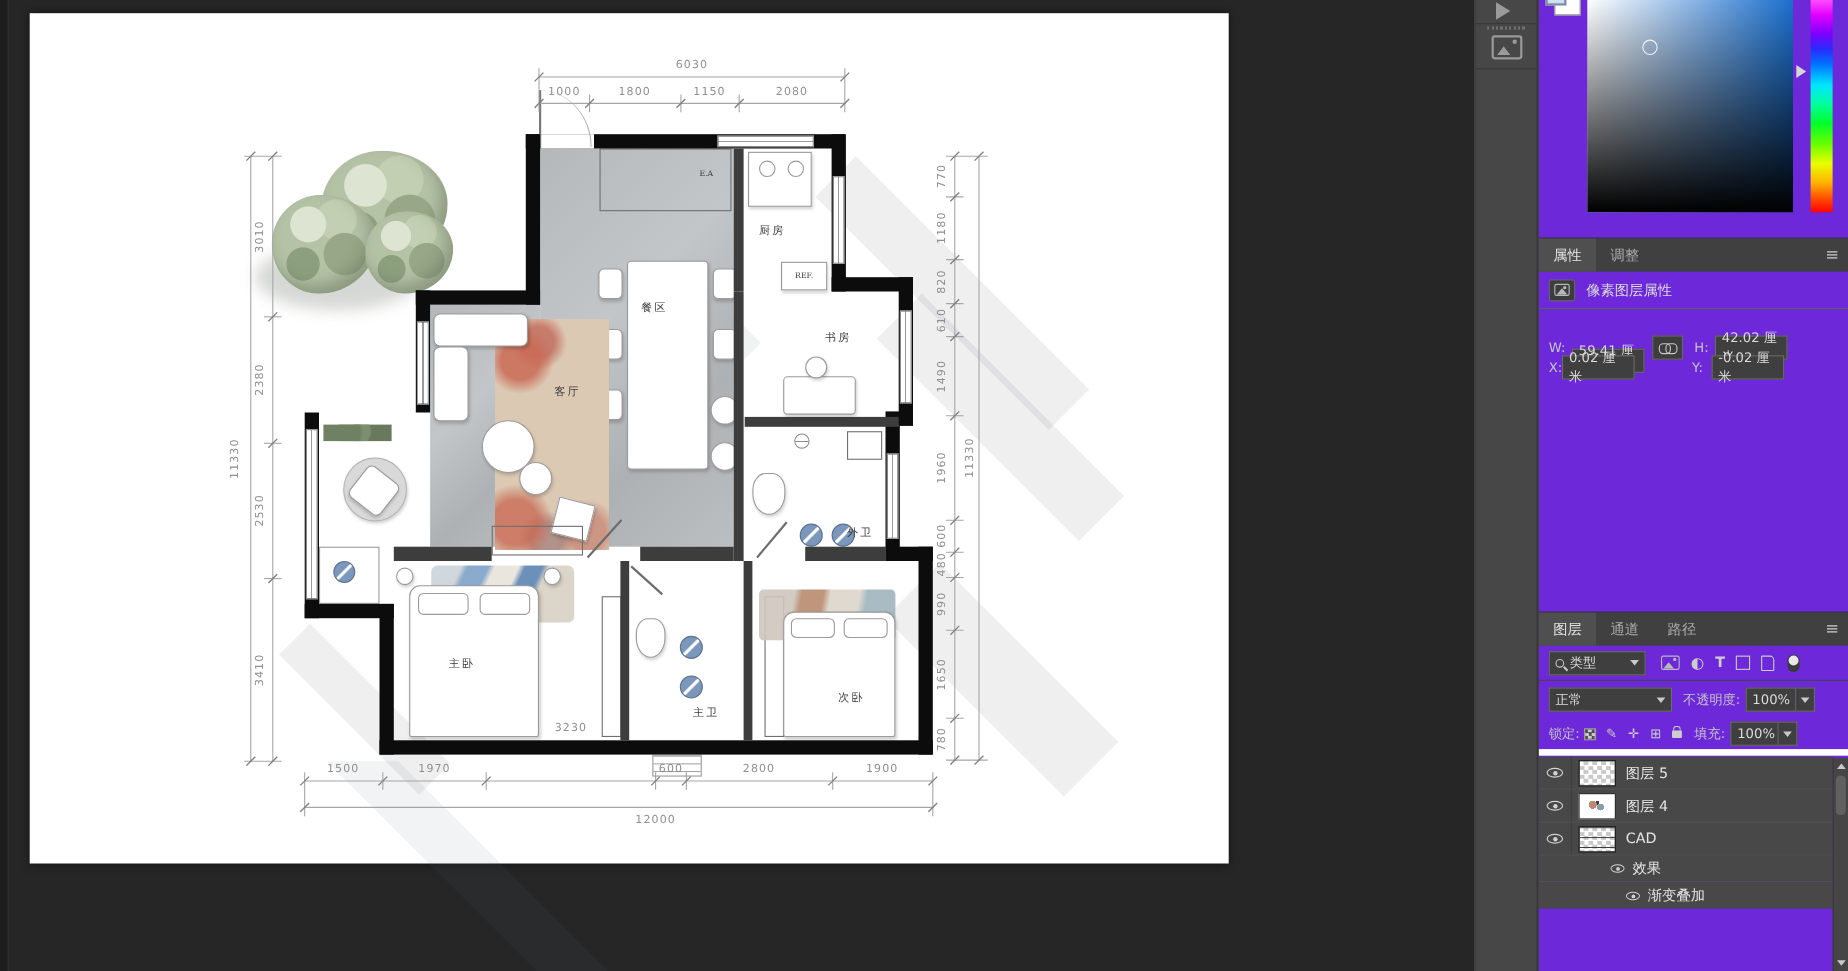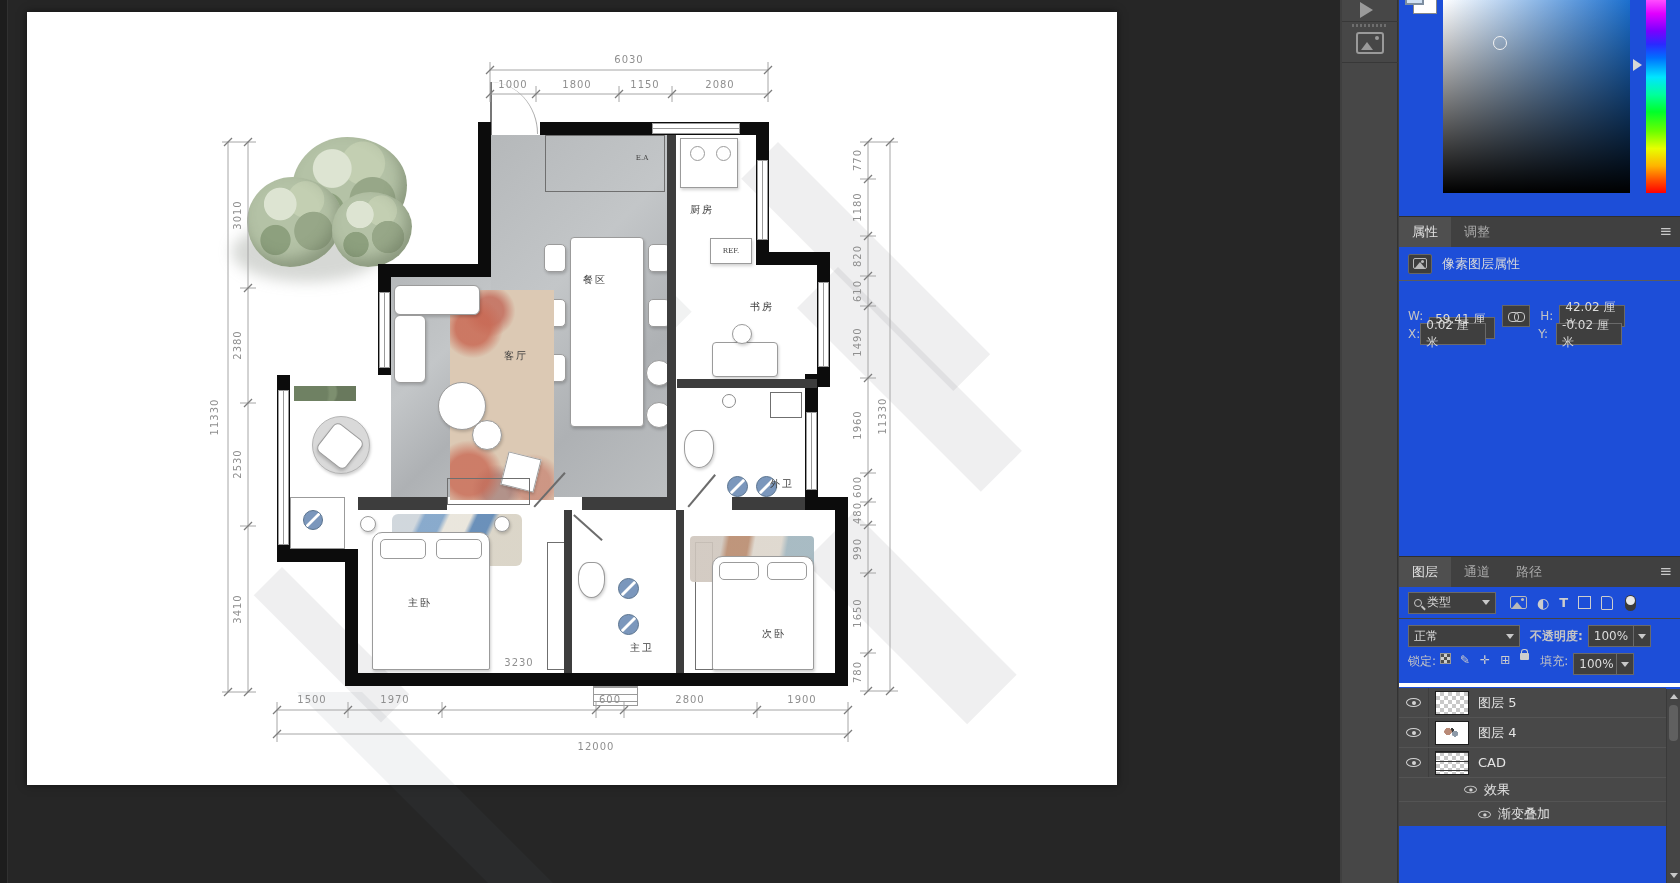--- a/index.html
+++ b/index.html
@@ -56,21 +56,21 @@
     radial-gradient(circle at 45% 95%,rgba(150,110,110,.6) 0 7%,rgba(0,0,0,0) 12%),
     radial-gradient(circle at 80% 92%,rgba(190,100,85,.5) 0 8%,rgba(0,0,0,0) 14%),
     #dcc9b4;clip-path:polygon(0 10%,22% 0,100% 0,100% 100%,0 100%);box-shadow:2px 3px 4px rgba(0,0,0,.2);}
   .art{position:absolute;background:linear-gradient(115deg,#cdd4da 0 18%,#7fa3c8 22% 34%,#e8e4da 38% 52%,#5e87b4 56% 66%,#d8d2c4 70% 100%);opacity:.92;border-radius:6px;}
   .art2{position:absolute;background:linear-gradient(100deg,#cfc6bd 0 25%,#b88a6d 30% 45%,#dcd5cb 50% 70%,#9fb4bd 75% 100%);opacity:.9;border-radius:4px;}
 
   
   #dock{position:absolute;left:1340px;top:0;width:340px;height:883px;background:#3f3f3f;}
   #icon-strip{position:absolute;left:2px;top:0;width:56px;height:883px;background:#474747;border-right:1px solid #333;}
   #panel-col{position:absolute;left:59px;top:0;width:281px;height:883px;background:#4f4f4f;}
-  .panel{position:absolute;left:0;width:281px;background:#1d4ed8;}
+  .panel{position:absolute;left:0;width:281px;background:#6d28d9;}
   .tabbar{position:absolute;left:0;top:0;width:100%;height:30px;background:#404040;display:flex;align-items:stretch;}
   .tab{padding:0 13px;display:flex;align-items:center;font-size:13px;color:#ababab;cursor:default;}
   .tab.active{background:#4f4f4f;color:#e3e3e3;}
   .menu-btn{position:absolute;right:8px;top:7px;color:#c9c9c9;font-size:15px;line-height:15px;}
   .fieldbox{background:#3f3f3f;border:1px solid #6a6a6a;color:#dcdcdc;font-size:12px;display:flex;align-items:center;padding:0 5px;height:22px;}
   .plabel{color:#c4c4c4;font-size:12px;}
   .varrow{width:0;height:0;border-left:4px solid transparent;border-right:4px solid transparent;border-top:5px solid #c9c9c9;}
   .vbtn{background:#3f3f3f;border:1px solid #6a6a6a;border-left:none;width:17px;height:22px;display:flex;align-items:center;justify-content:center;}
 
   .eye{display:inline-block;width:15px;height:9px;border:1px solid #d2d2d2;border-radius:50%;position:relative;}
@@ -458,28 +458,28 @@
           <span style="margin-left:12px;width:11px;height:16px;background:#3a3a3a;border-radius:6px;position:relative;display:inline-block;">
               <span style="position:absolute;left:1px;top:1px;width:9px;height:9px;border-radius:50%;background:#e8e8e8;"></span>
             </span>
         </div>
 
         <div style="position:absolute;left:0;top:62px;width:100%;height:34px;display:flex;align-items:center;padding:0 9px;">
           <span class="fieldbox" style="width:112px;">
             <span>正常</span>
             <span class="varrow" style="margin-left:auto;"></span>
           </span>
-          <span class="plabel" style="margin-left:10px;font-weight:bold;">不透明度:</span>
+          <span class="plabel" style="margin-left:10px;">不透明度:</span>
           <span class="fieldbox" style="width:46px;margin-left:5px;">100%</span>
           <span class="vbtn">
               <span class="varrow"></span>
             </span>
         </div>
 
-        <div style="position:absolute;left:0;top:96px;width:100%;height:34px;display:flex;padding:0 9px;border-bottom:4px solid #ffffff;">
+        <div style="position:absolute;left:0;top:96px;width:100%;height:34px;display:flex;align-items:center;padding:0 9px;border-bottom:6px solid #ffffff;">
           <span class="plabel">锁定:</span>
           <span class="checkmini"></span>
           <span class="lockicon">✎</span>
           <span class="lockicon">✛</span>
           <span class="lockicon">⊞</span>
           <span class="padlock"></span>
           <span class="plabel" style="margin-left:6px;">填充:</span>
           <span class="fieldbox" style="width:44px;margin-left:5px;">100%</span>
           <span class="vbtn">
               <span class="varrow"></span>

